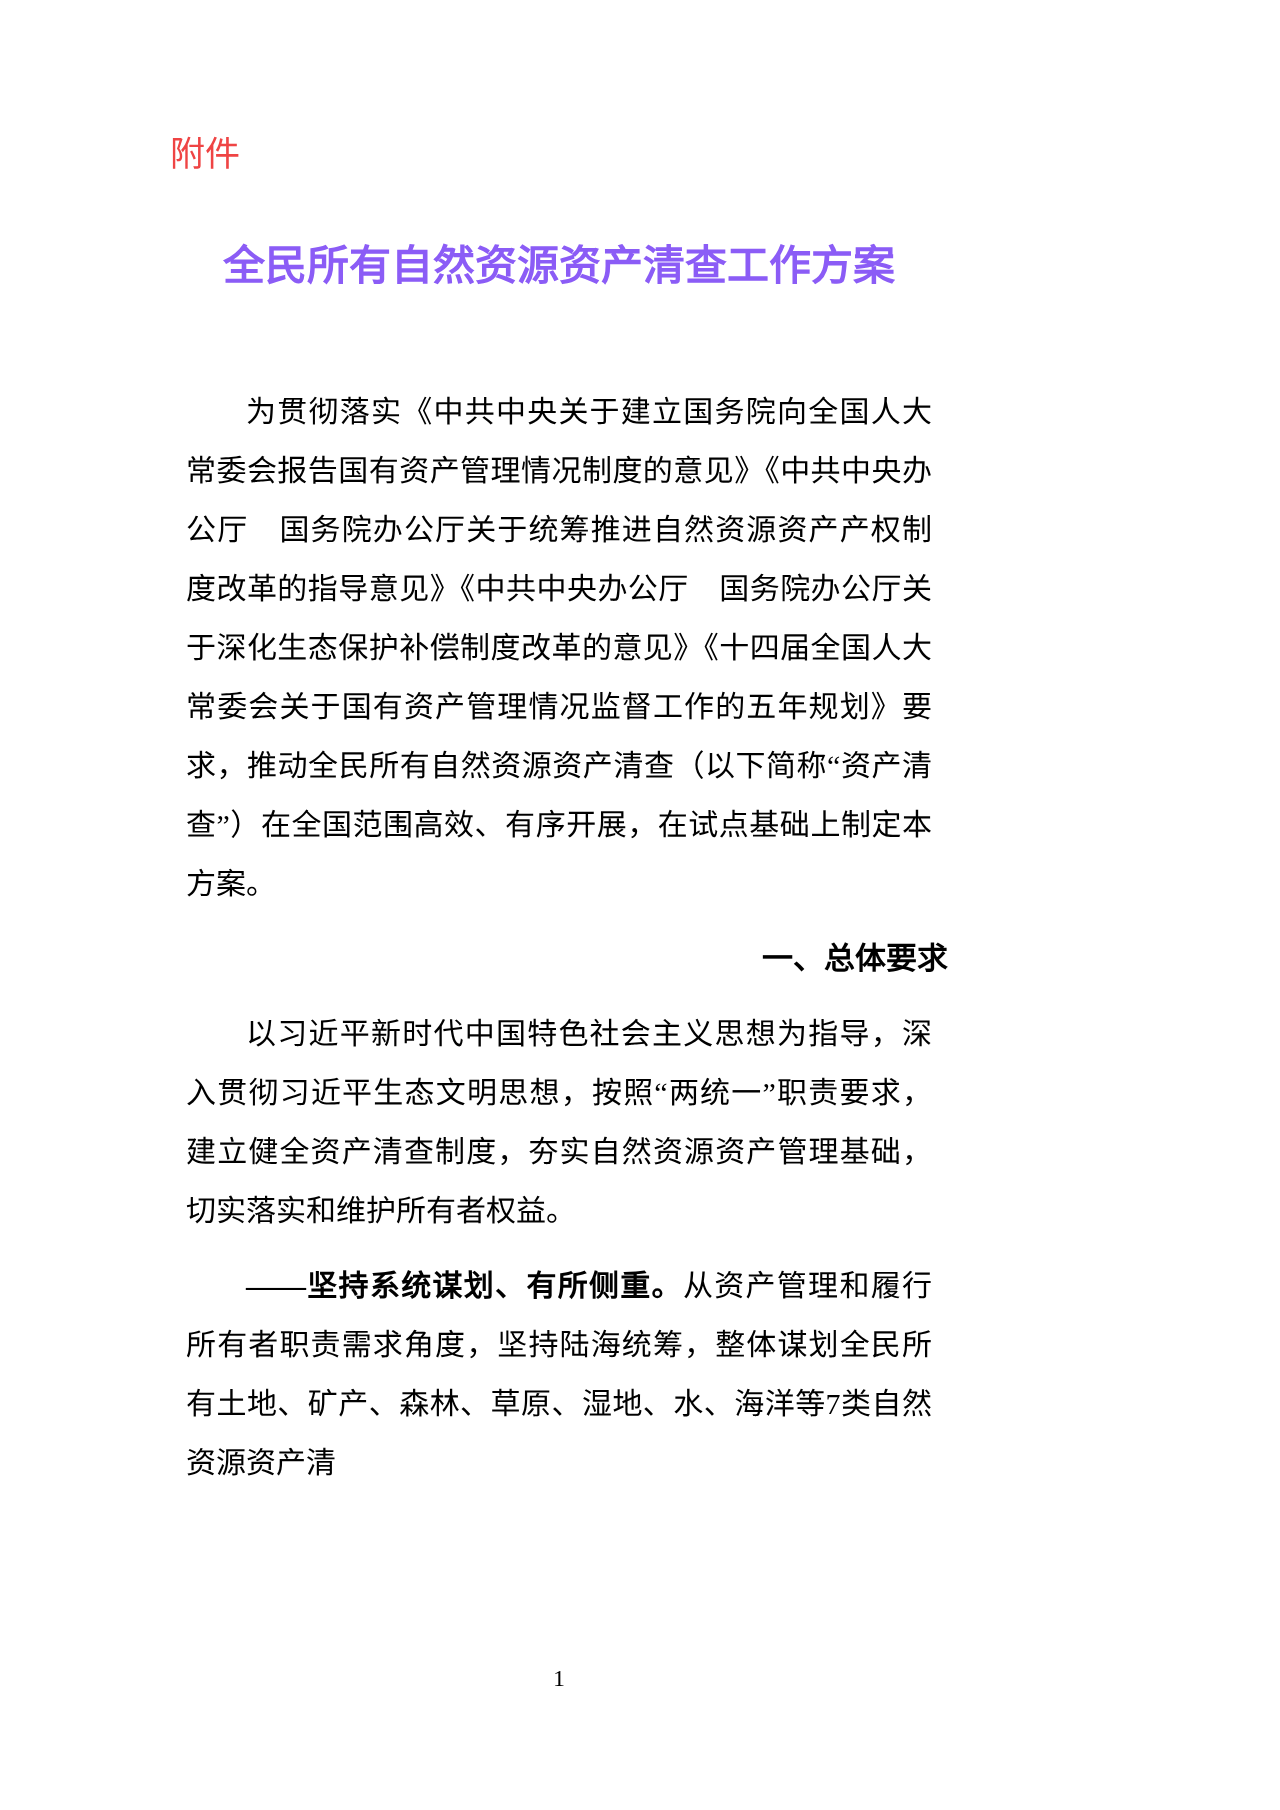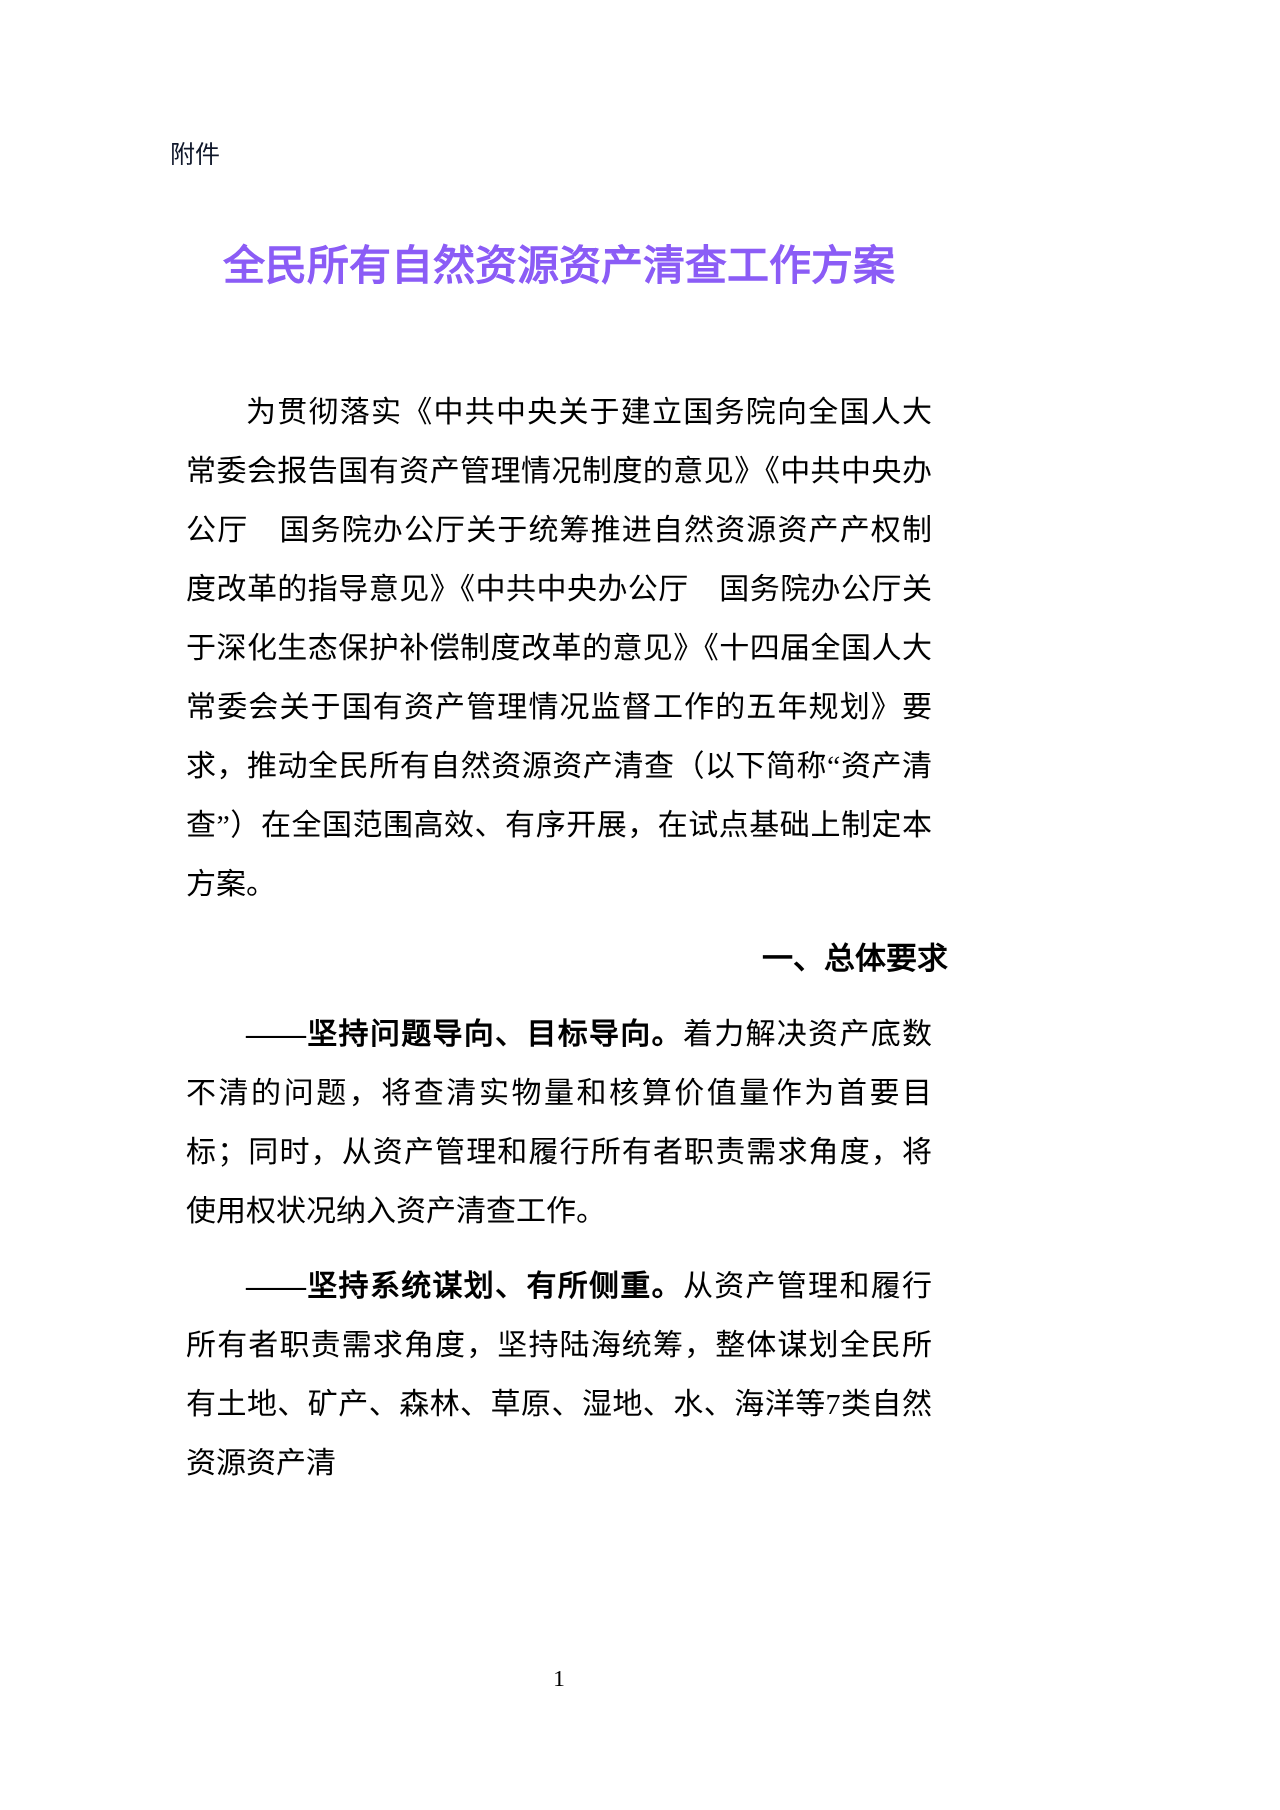--- a/index.html
+++ b/index.html
@@ -17,23 +17,23 @@
   }
   .content {
     position: absolute;
     left: 170px;
     top: 0;
     width: 778px;
   }
   .attachment {
     margin-top: 132px;
     font-family: "Liberation Sans", "DejaVu Sans", sans-serif;
-    font-size: 25px;
+    font-size: 35px;
     line-height: 44px;
-    color: #0f172a;
+    color: #ef4444;
   }
   .doc-title {
     margin-top: 58px;
     font-family: "Liberation Serif", "DejaVu Serif", serif;
     font-weight: 700;
     font-size: 42px;
     line-height: 64px;
     text-align: center;
     letter-spacing: 0px;
     color: #8b5cf6;
@@ -86,22 +86,22 @@
     <div class="attachment">附件</div>
 
     <div class="doc-title">全民所有自然资源资产清查工作方案</div>
 
     <div class="body-text">
 
       <p>为贯彻落实《中共中央关于建立国务院向全国人大常委会报告国有资产管理情况制度的意见》《中共中央办公厅　国务院办公厅关于统筹推进自然资源资产产权制度改革的指导意见》《中共中央办公厅　国务院办公厅关于深化生态保护补偿制度改革的意见》《十四届全国人大常委会关于国有资产管理情况监督工作的五年规划》要求，推动全民所有自然资源资产清查（以下简称“资产清查”）在全国范围高效、有序开展，在试点基础上制定本方案。</p>
 
       <h2 class="section-heading">一、总体要求</h2>
 
+      <p>以习近平新时代中国特色社会主义思想为指导，深入贯彻习近平生态文明思想，按照“两统一”职责要求，建立健全资产清查制度，夯实自然资源资产管理基础，切实落实和维护所有者权益。</p>
 
-      <p><span class="lead-bold">——坚持问题导向、目标导向。</span><span>着力解决资产底数不清的问题，将查清实物量和核算价值量作为首要目标；同时，从资产管理和履行所有者职责需求角度，将使用权状况纳入资产清查工作。</span></p>
 
       <p><span class="lead-bold">——坚持系统谋划、有所侧重。</span><span>从资产管理和履行所有者职责需求角度，坚持陆海统筹，整体谋划全民所有土地、矿产、森林、草原、湿地、水、海洋等7类自然资源资产清</span></p>
 
     </div>
   </div>
 
   <div class="page-number">1</div>
 </div>
 
 </body></html>

